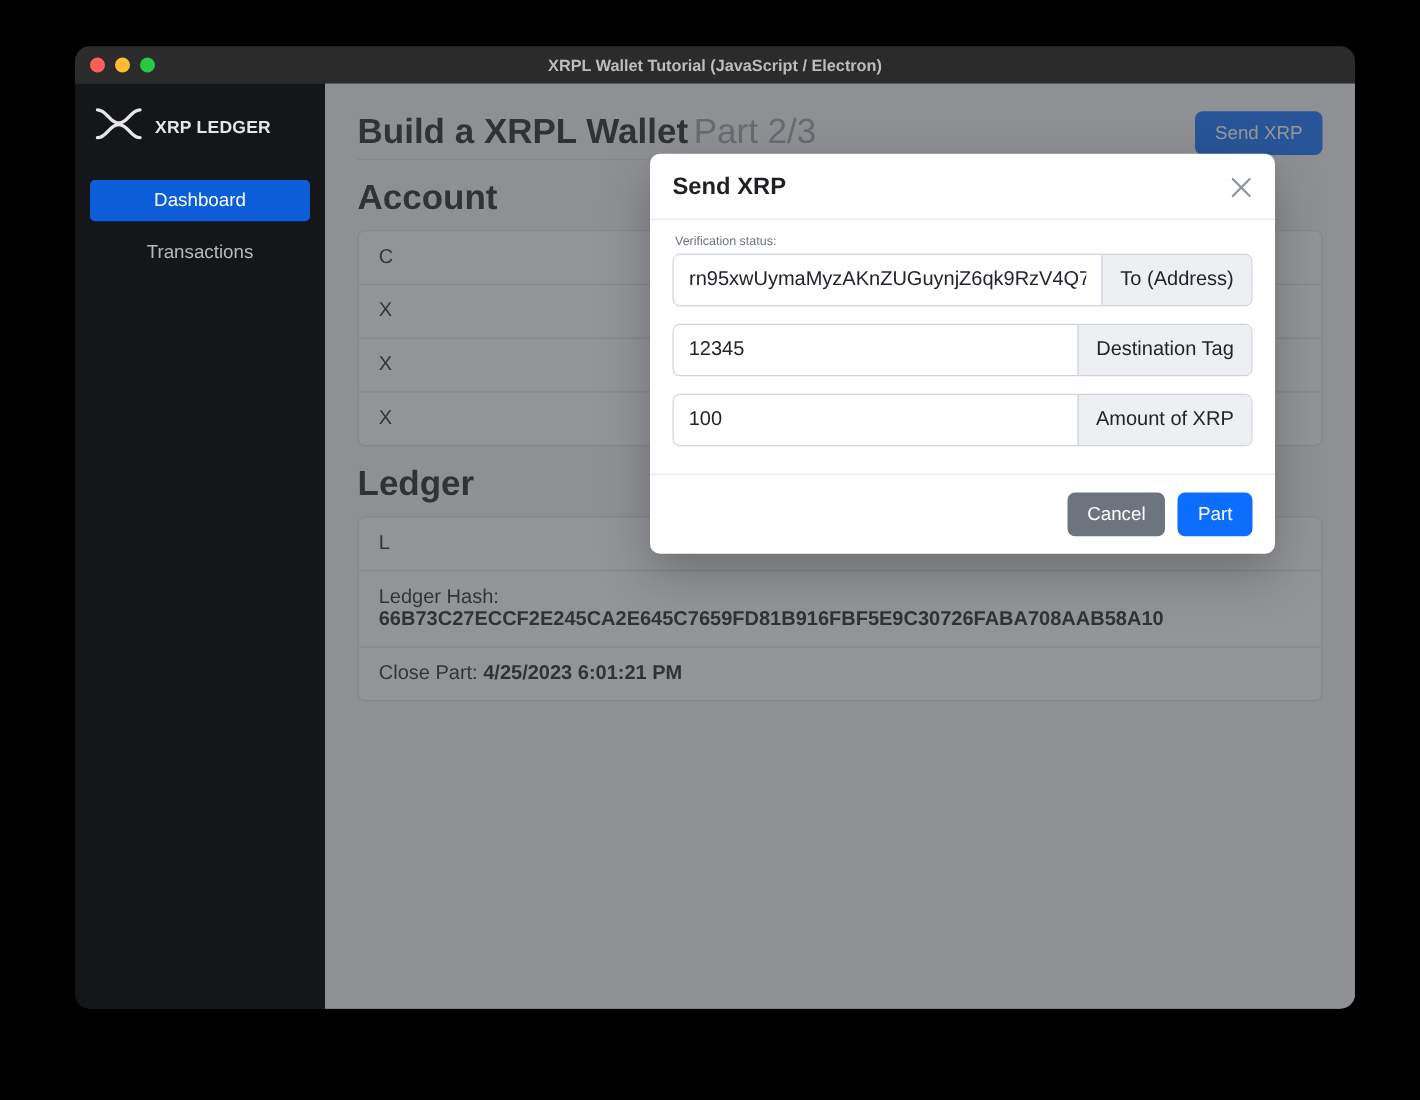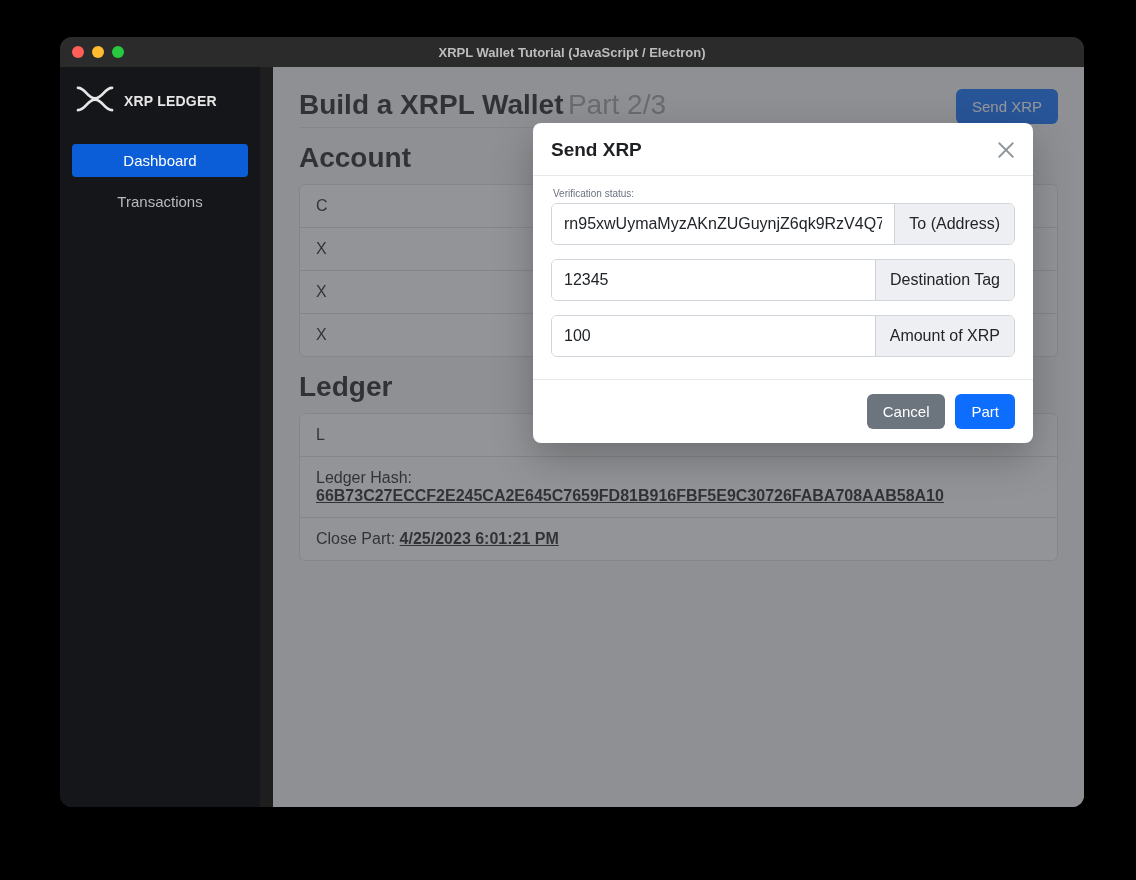--- a/index.html
+++ b/index.html
@@ -31,21 +31,20 @@
   .title {
     flex: 1;
     text-align: center;
     color: #bdbdbd;
     font-size: 13px;
     font-weight: 600;
   }
   .body {
     display: flex;
     height: calc(100% - 30px);
-    gap: 13px;
   }
   .sidebar {
     width: 200px;
     background: #15161a;
     color: #e6e6e6;
     padding: 18px 12px;
   }
   .brand {
     display: flex; align-items: center; gap: 8px;
     color: #e6e6e6;
@@ -107,21 +106,21 @@
   .panel-row {
     padding: 12px 16px;
     border-bottom: 1px solid #d6dadf;
     font-size: 16px;
     color: #1f2023;
     white-space: nowrap;
     overflow: hidden;
   }
   .panel-row:last-child { border-bottom: none; }
   .panel-row .label { font-weight: 400; }
-  .panel-row .val { font-weight: 700; text-decoration: underline; }
+  .panel-row .val { font-weight: 700; }
   
   .overlay {
     position: absolute;
     inset: 0;
     background: rgba(64,66,70,0.55);
   }
   .modal {
     position: absolute;
     left: 260px; top: 56px;
     width: 500px;

